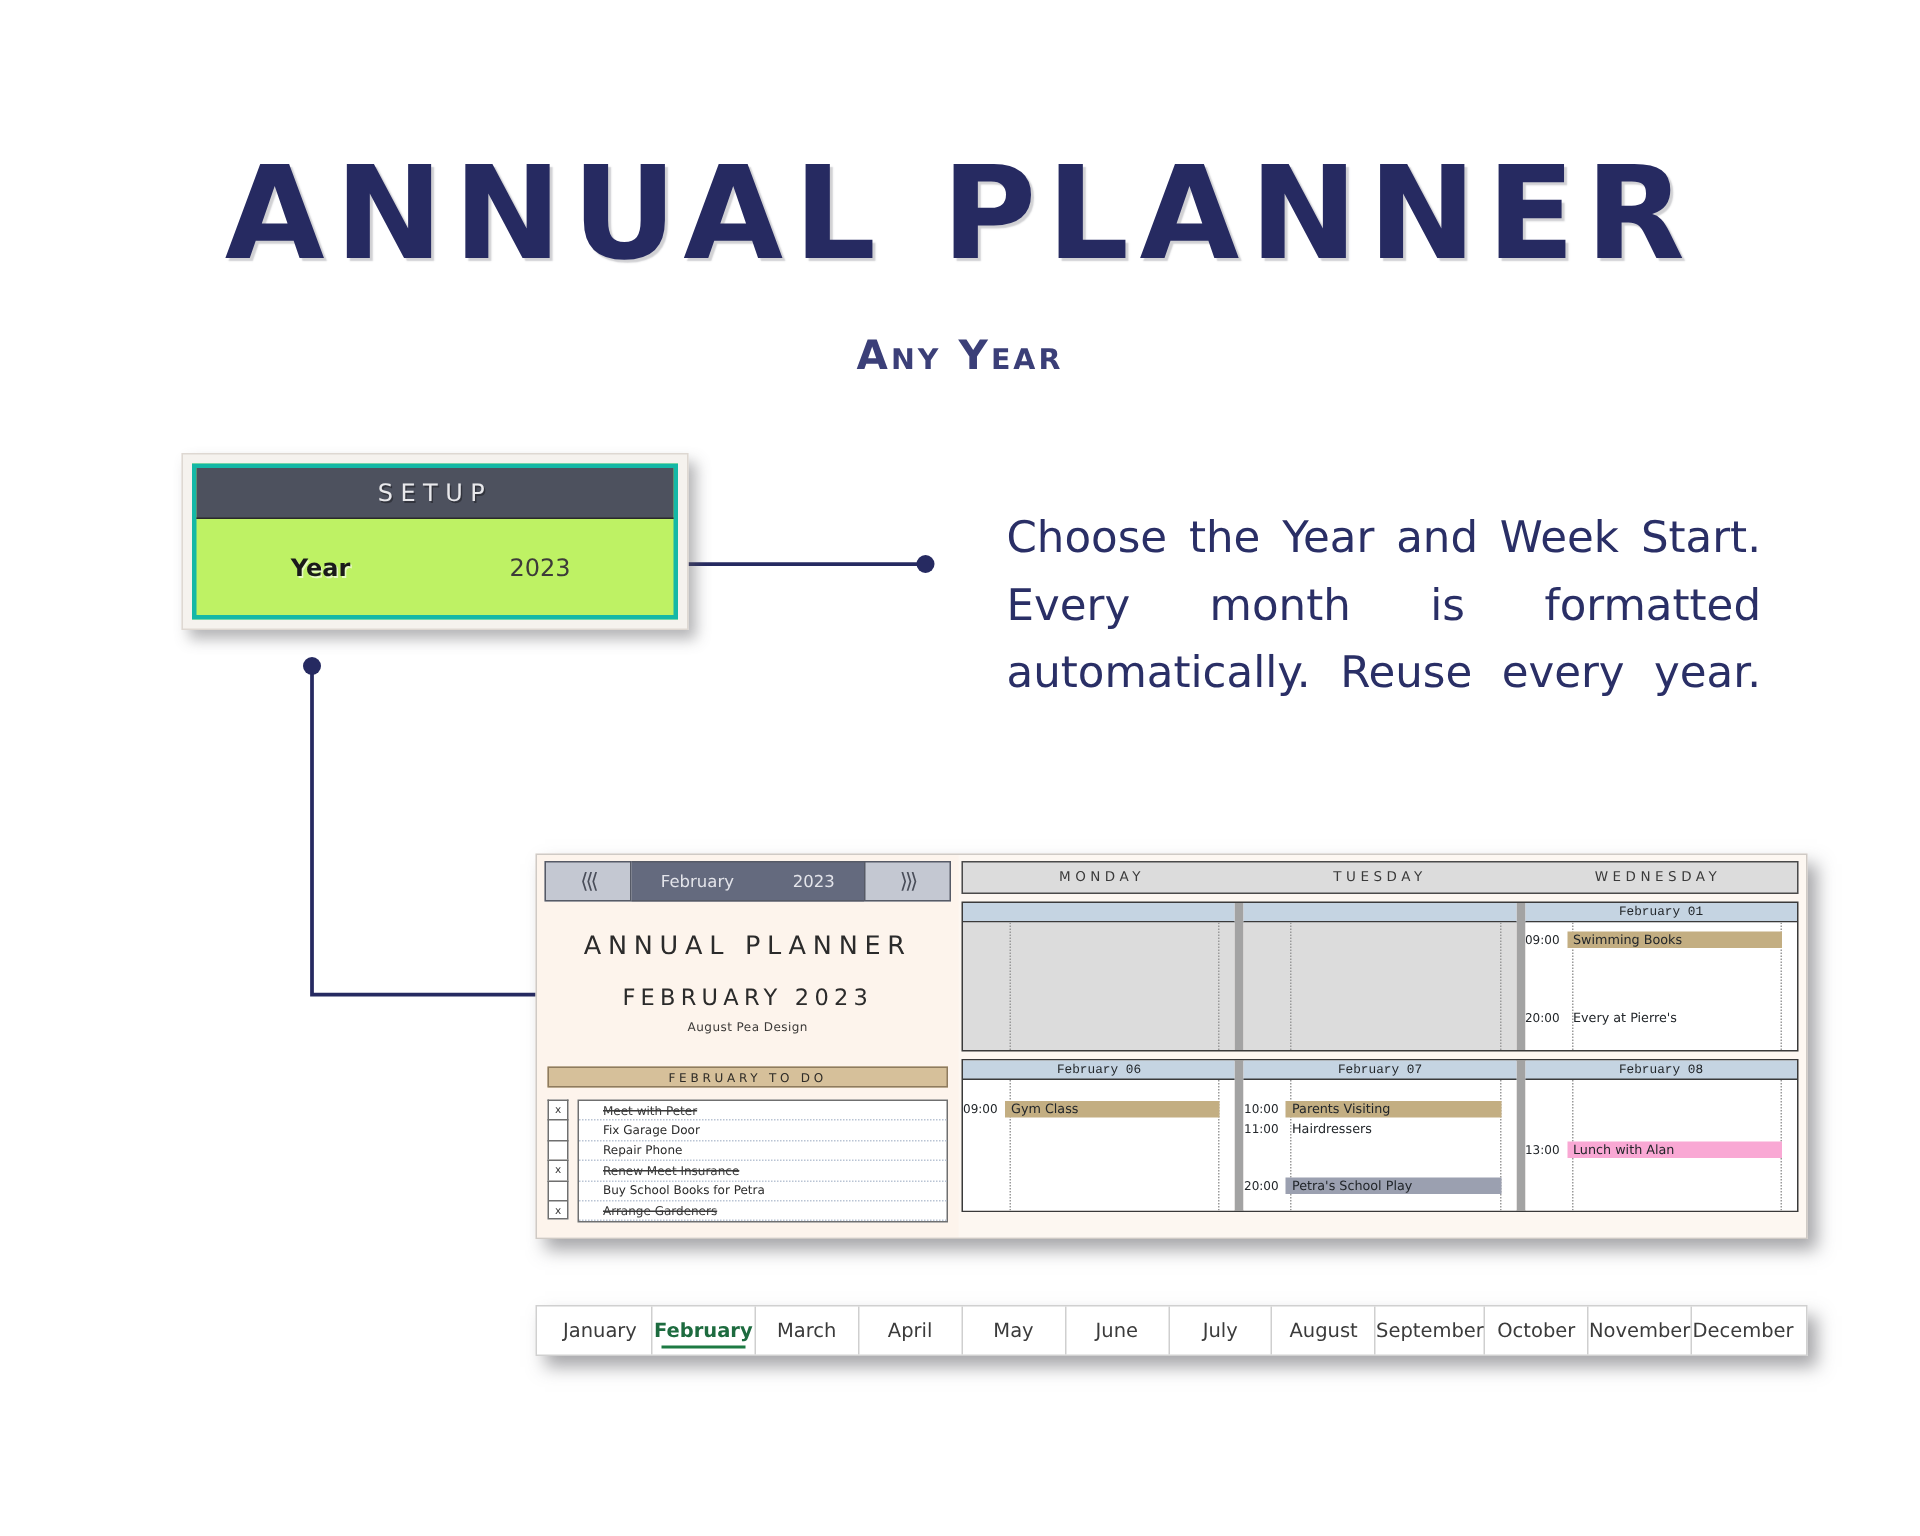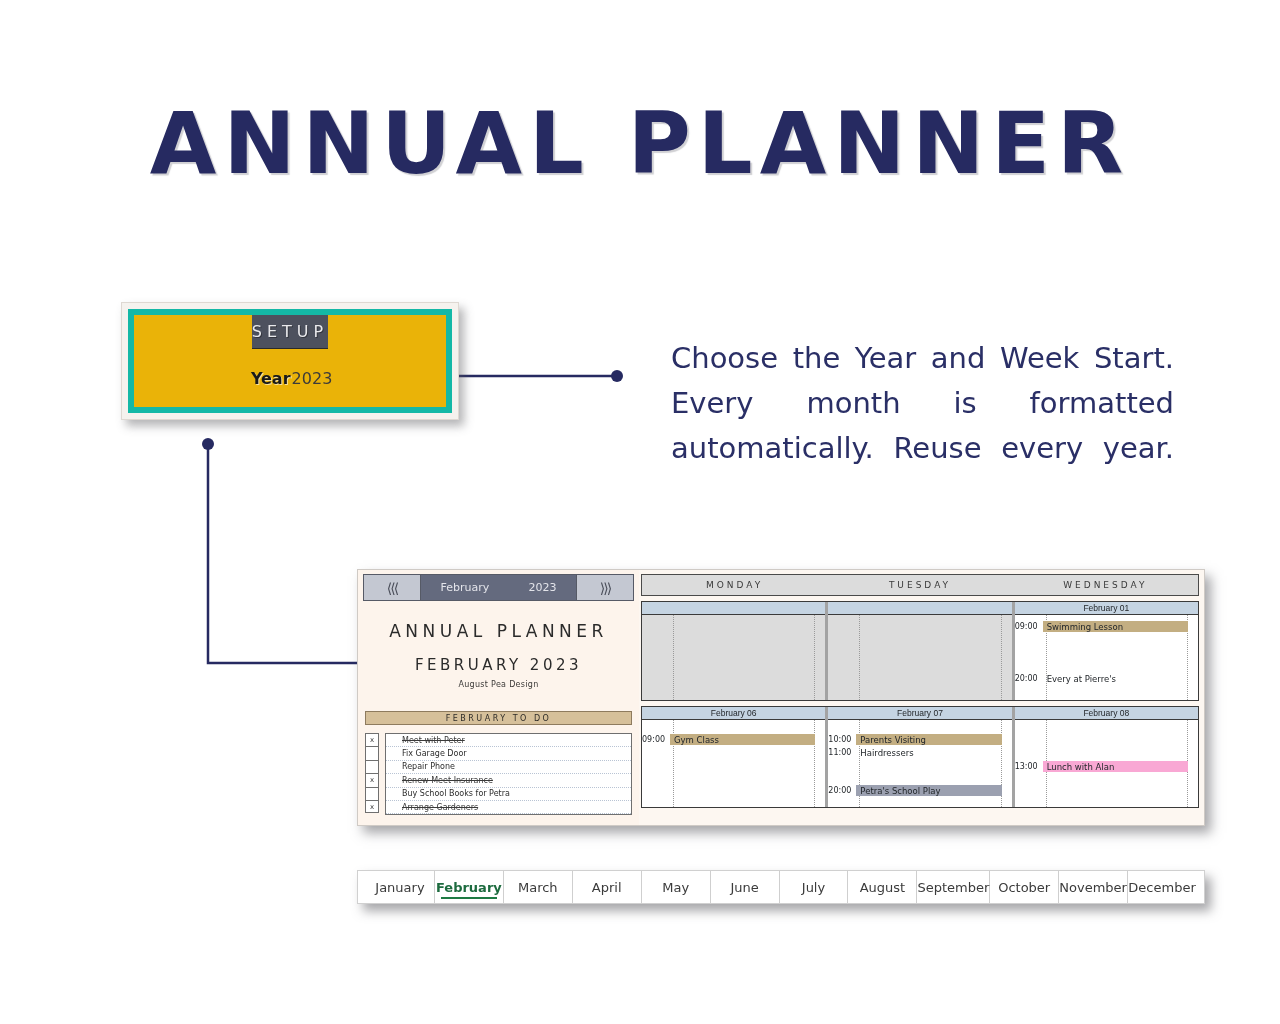--- a/index.html
+++ b/index.html
@@ -39,23 +39,23 @@
   #setup-box {
     position: absolute; left: 121px; top: 302px;
     width: 338px; height: 118px;
     background: #f5f2ee;
     border: 1px solid #ded8d2;
     padding: 6px;
     box-shadow: 5px 6px 9px rgba(90,90,95,0.45);
   }
   #setup-inner {
     width: 100%; height: 100%;
-    border: 6px solid #14b8a6;
-    background: #eab308;
-    display: flex; flex-direction: column; align-items: center;
+    border: 3px solid #14b8a6;
+    background: #bef264;
+    display: flex; flex-direction: column;
   }
   #setup-header {
     height: 34px; flex: none;
     background: #4d515e;
     color: #e9e9ec;
     font-size: 16px; letter-spacing: 5px; font-weight: 400;
     display: flex; align-items: center; justify-content: center;
     font-family: "DejaVu Sans", sans-serif;
     border-bottom: 1px solid #2a2a2a;
     text-shadow: 1px 1px 0 rgba(0,0,0,0.35);
@@ -155,26 +155,26 @@
     display: flex; height: 22px; border: 1px solid #4a4a4a; background: #dcdcdc; flex: none;
   }
   .day-head {
     flex: 1; display: flex; align-items: center; justify-content: center;
     font-family: "DejaVu Sans", sans-serif;
     font-size: 9px; letter-spacing: 3px; color: #3a3a3a;
   }
   .week-block { margin-top: 5px; border: 1px solid #3a3a3a; display: flex; flex: none; }
   .week-block.w1 { height: 100px; }
   .week-block.w2 { height: 102px; }
-  .daycell { flex: 1; display: flex; flex-direction: column; border-right: 3px solid #a3a3a3; }
+  .daycell { flex: 1; display: flex; flex-direction: column; border-right: 6px solid #a3a3a3; }
   .daycell:last-child { border-right: none; }
   .date-bar {
     height: 13px; flex: none; background: #c5d4e2; border-bottom: 1px solid #3a3a3a;
     display: flex; align-items: center; justify-content: center;
-    font-family: Liberation Sans, sans-serif; font-size: 8.5px; color: #23272b;
+    font-family: Liberation Mono, monospace; font-size: 8.5px; color: #23272b;
   }
   .date-body { flex: 1; background: #ffffff; position: relative; overflow: hidden; }
   .date-body.empty { background: #dcdcdc; }
   .vline { position: absolute; top: 0; bottom: 0; width: 0; border-left: 1px dotted #9a9a9a; }
   .vline.a { left: 31px; }
   .vline.b { right: 10px; }
   .evt { position: absolute; left: 0; right: 0; height: 11px; display: flex; align-items: center; }
   .evt .t {
     width: 28px; flex: none; text-align: right; padding-right: 18px;
     font-family: "DejaVu Sans", sans-serif; font-size: 8px; color: #23272b;
@@ -208,20 +208,21 @@
   .mtab.active::after {
     content: ""; position: absolute; left: 6px; right: 6px; bottom: 4px; height: 2px; background: #1d7a43;
   }
 </style>
 </head>
 <body>
 
 <div id="page">
 
   <div id="hero-title">ANNUAL PLANNER</div>
+  <div id="hero-subtitle">Any Year</div>
 
   <svg id="connector-svg">
     <line x1="435" y1="376" x2="616" y2="376" stroke="#262a61" stroke-width="2.5"></line>
     <circle cx="435" cy="376" r="6" fill="#262a61"></circle>
     <circle cx="617" cy="376" r="6" fill="#262a61"></circle>
     <polyline points="208,444 208,663 396,663" fill="none" stroke="#262a61" stroke-width="2.5"></polyline>
     <circle cx="208" cy="444" r="6" fill="#262a61"></circle>
     <circle cx="397" cy="663" r="6.5" fill="#262a61"></circle>
   </svg>
 
@@ -297,21 +298,21 @@
                 <div class="vline b"></div>
               </div>
             </div>
             <div class="daycell">
               <div class="date-bar">February 01</div>
               <div class="date-body">
                 <div class="vline a"></div>
                 <div class="vline b"></div>
                 <div class="evt" style="top: 6px;">
                   <span class="t">09:00</span>
-                  <span class="lab tan">Swimming Lesson</span>
+                  <span class="lab tan">Swimming Books</span>
                 </div>
                 <div class="evt" style="top: 58px;">
                   <span class="t">20:00</span>
                   <span class="lab none">Every at Pierre's</span>
                 </div>
               </div>
             </div>
           </div>
           <div class="week-block w2">
             <div class="daycell">

